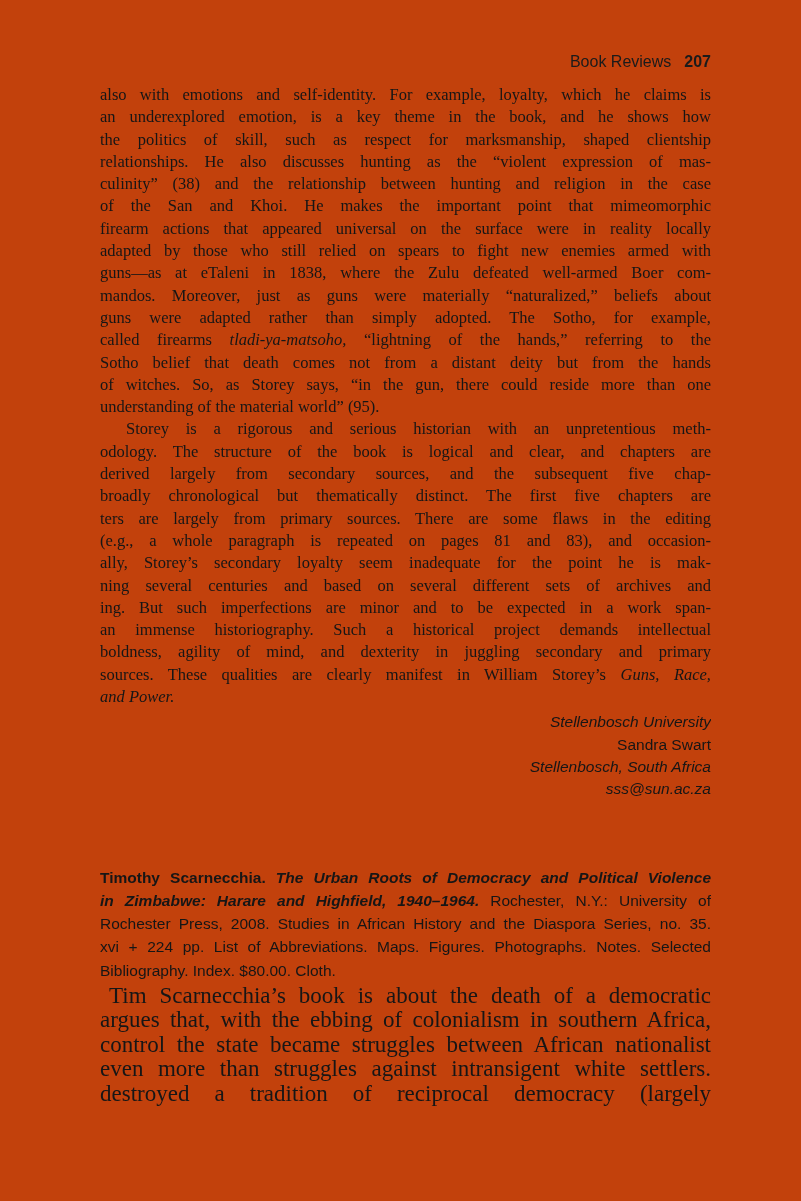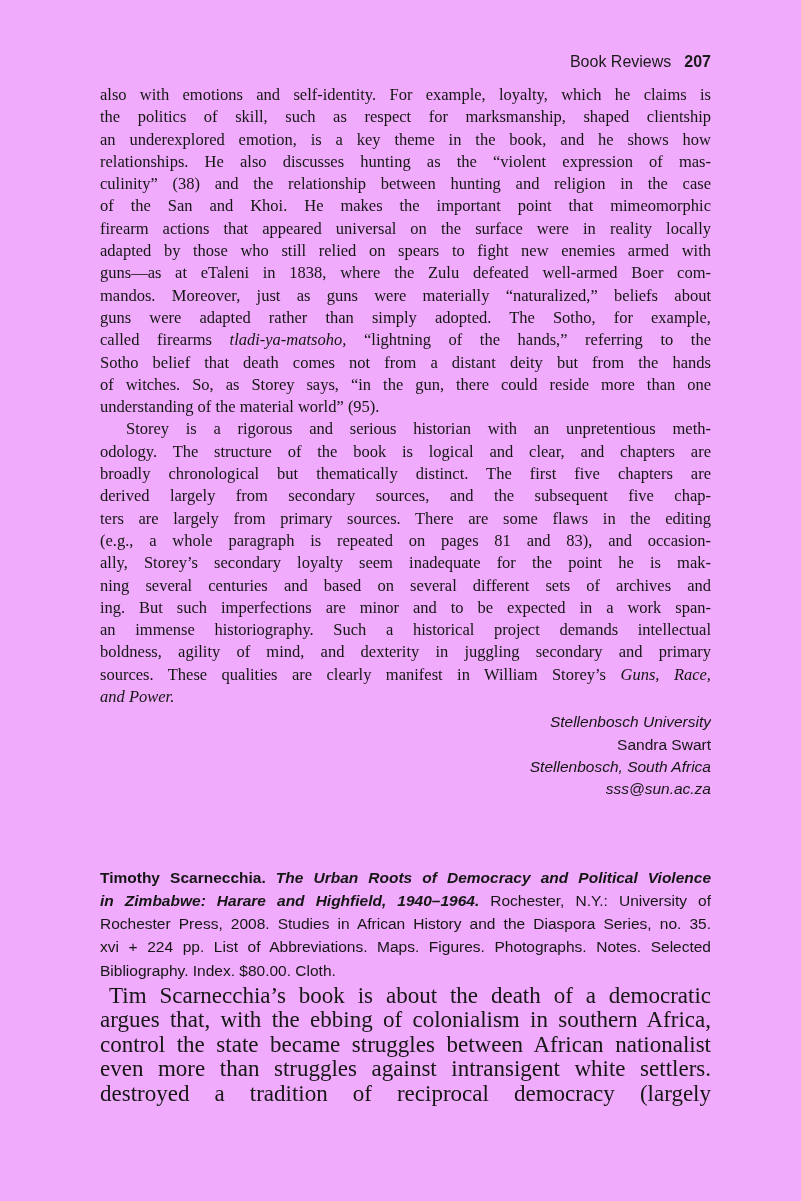--- a/index.html
+++ b/index.html
@@ -4,21 +4,21 @@
 <style>
   html, body {
     margin: 0;
     padding: 0;
     background: #ffffff;
   }
   .page {
     position: relative;
     width: 801px;
     height: 1201px;
-    background: #f0abfc;
+    background: #c2410c;
     color: #161616;
     overflow: hidden;
   }
   .running-head {
     position: absolute;
     top: 53px;
     left: 100px;
     width: 611px;
     text-align: right;
     font-family: "Liberation Sans", sans-serif;
@@ -96,41 +96,41 @@
 <div class="page">
 
   <header class="running-head">
     <span class="rh-title">Book Reviews</span><span class="rh-page">207</span>
   </header>
 
   <main class="text-col">
 
     <div class="serif-para justified">
         <div class="line"><span>also with emotions and self-identity. For example, loyalty, which he claims is</span></div>
+        <div class="line"><span>an underexplored emotion, is a key theme in the book, and he shows how</span></div>
         <div class="line"><span>the politics of skill, such as respect for marksmanship, shaped clientship</span></div>
-        <div class="line"><span>an underexplored emotion, is a key theme in the book, and he shows how</span></div>
         <div class="line"><span>relationships. He also discusses hunting as the “violent expression of mas-</span></div>
         <div class="line"><span>culinity” (38) and the relationship between hunting and religion in the case</span></div>
         <div class="line"><span>of the San and Khoi. He makes the important point that mimeomorphic</span></div>
         <div class="line"><span>firearm actions that appeared universal on the surface were in reality locally</span></div>
         <div class="line"><span>adapted by those who still relied on spears to fight new enemies armed with</span></div>
         <div class="line"><span>guns—as at eTaleni in 1838, where the Zulu defeated well-armed Boer com-</span></div>
         <div class="line"><span>mandos. Moreover, just as guns were materially “naturalized,” beliefs about</span></div>
         <div class="line"><span>guns were adapted rather than simply adopted. The Sotho, for example,</span></div>
         <div class="line"><span>called firearms </span><span style="font-style: italic;">tladi-ya-matsoho,</span><span> “lightning of the hands,” referring to the</span></div>
         <div class="line"><span>Sotho belief that death comes not from a distant deity but from the hands</span></div>
         <div class="line"><span>of witches. So, as Storey says, “in the gun, there could reside more than one</span></div>
         <div class="line"><span>understanding of the material world” (95).</span></div>
       </div>
 
     <div class="serif-para justified indent-first">
         <div class="line"><span>Storey is a rigorous and serious historian with an unpretentious meth-</span></div>
         <div class="line"><span>odology. The structure of the book is logical and clear, and chapters are</span></div>
+        <div class="line"><span>derived largely from secondary sources, and the subsequent five chap-</span></div>
         <div class="line"><span>broadly chronological but thematically distinct. The first five chapters are</span></div>
-        <div class="line"><span>derived largely from secondary sources, and the subsequent five chap-</span></div>
         <div class="line"><span>ters are largely from primary sources. There are some flaws in the editing</span></div>
         <div class="line"><span>(e.g., a whole paragraph is repeated on pages 81 and 83), and occasion-</span></div>
         <div class="line"><span>ally, Storey’s secondary loyalty seem inadequate for the point he is mak-</span></div>
         <div class="line"><span>ning several centuries and based on several different sets of archives and</span></div>
         <div class="line"><span>ing. But such imperfections are minor and to be expected in a work span-</span></div>
         <div class="line"><span>an immense historiography. Such a historical project demands intellectual</span></div>
         <div class="line"><span>boldness, agility of mind, and dexterity in juggling secondary and primary</span></div>
         <div class="line"><span>sources. These qualities are clearly manifest in William Storey’s </span><span style="font-style: italic;">Guns, Race,</span></div>
         <div class="line"><span style="font-style: italic;">and Power.</span></div>
       </div>

